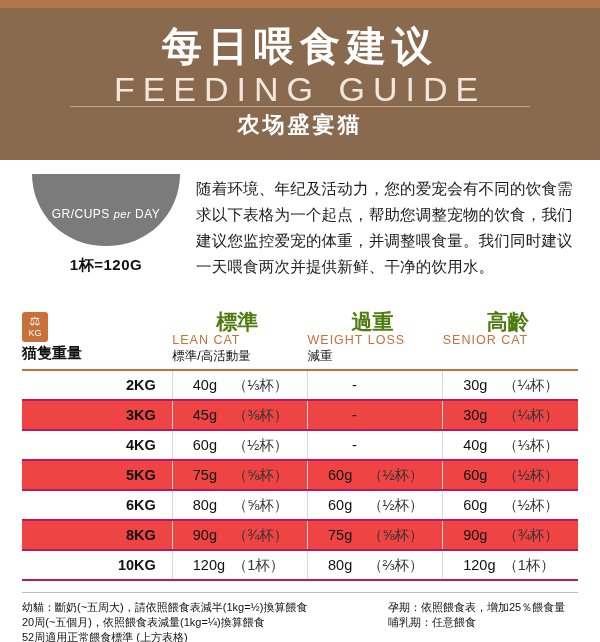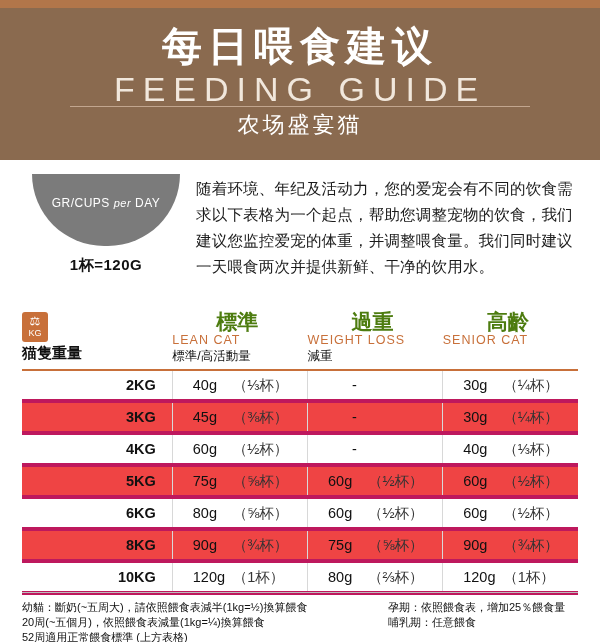--- a/index.html
+++ b/index.html
@@ -36,21 +36,21 @@
     letter-spacing:8px;
     line-height:34px;
     font-weight:400;
   }
   .title-sub{
     text-align:center;
     color:#ffffff;
     font-size:22px;
     letter-spacing:3px;
     line-height:30px;
-    font-weight:normal;
+    font-weight:bold;
     margin-top:4px;
   }
   .divider-line{
     position:absolute;left:70px;top:106px;width:460px;height:1px;background:#c2a68f;
   }
   
   .intro{
     position:absolute;left:0;top:168px;width:600px;height:140px;
   }
   .badge-wrap{
@@ -58,21 +58,21 @@
     text-align:center;
   }
   .badge{
     width:148px;height:72px;margin:0 auto;
     background:#7b7b7b;
     border-radius:0 0 74px 74px;
     position:relative;
     overflow:hidden;
   }
   .badge .badge-text{
-    position:absolute;left:0;top:22px;width:148px;text-align:center;
+    position:absolute;left:0;top:33px;width:148px;text-align:center;
     color:#ffffff;font-size:12px;letter-spacing:.5px;
   }
   .badge .badge-text i{font-style:italic;font-size:11px;}
   .cup-eq{
     margin-top:10px;font-size:15px;font-weight:bold;color:#111;
     letter-spacing:.5px;
   }
   .intro-text{
     position:absolute;left:196px;top:8px;width:382px;
     font-size:15.5px;line-height:26px;color:#1b1b1b;
@@ -106,21 +106,21 @@
     border-left:1px solid #d8d8d8;
   }
   tbody td:first-child{border-left:none;}
   tbody tr td:nth-child(1){text-align:right;padding-right:16px;font-weight:bold;box-sizing:border-box;}
   tbody tr td:nth-child(n+2){padding-left:20px;}
   tr.alt td{background:#ef4444;}
   .amt{display:inline-block;min-width:40px;}
   .cup{color:#333;}
   .dash{display:inline-block;width:100%;text-align:left;padding-left:24px;box-sizing:border-box;}
   
-  tbody tr{border-bottom:4px solid #be185d;}
+  tbody tr{border-bottom:2px solid #be185d;}
   
   .foot-sep{
     position:absolute;left:22px;top:592px;width:556px;height:1px;background:#bdbdbd;
   }
   .foot-left{
     position:absolute;left:22px;top:600px;width:340px;
     font-size:11px;line-height:15px;color:#111;
   }
   .foot-right{
     position:absolute;left:388px;top:600px;width:200px;

